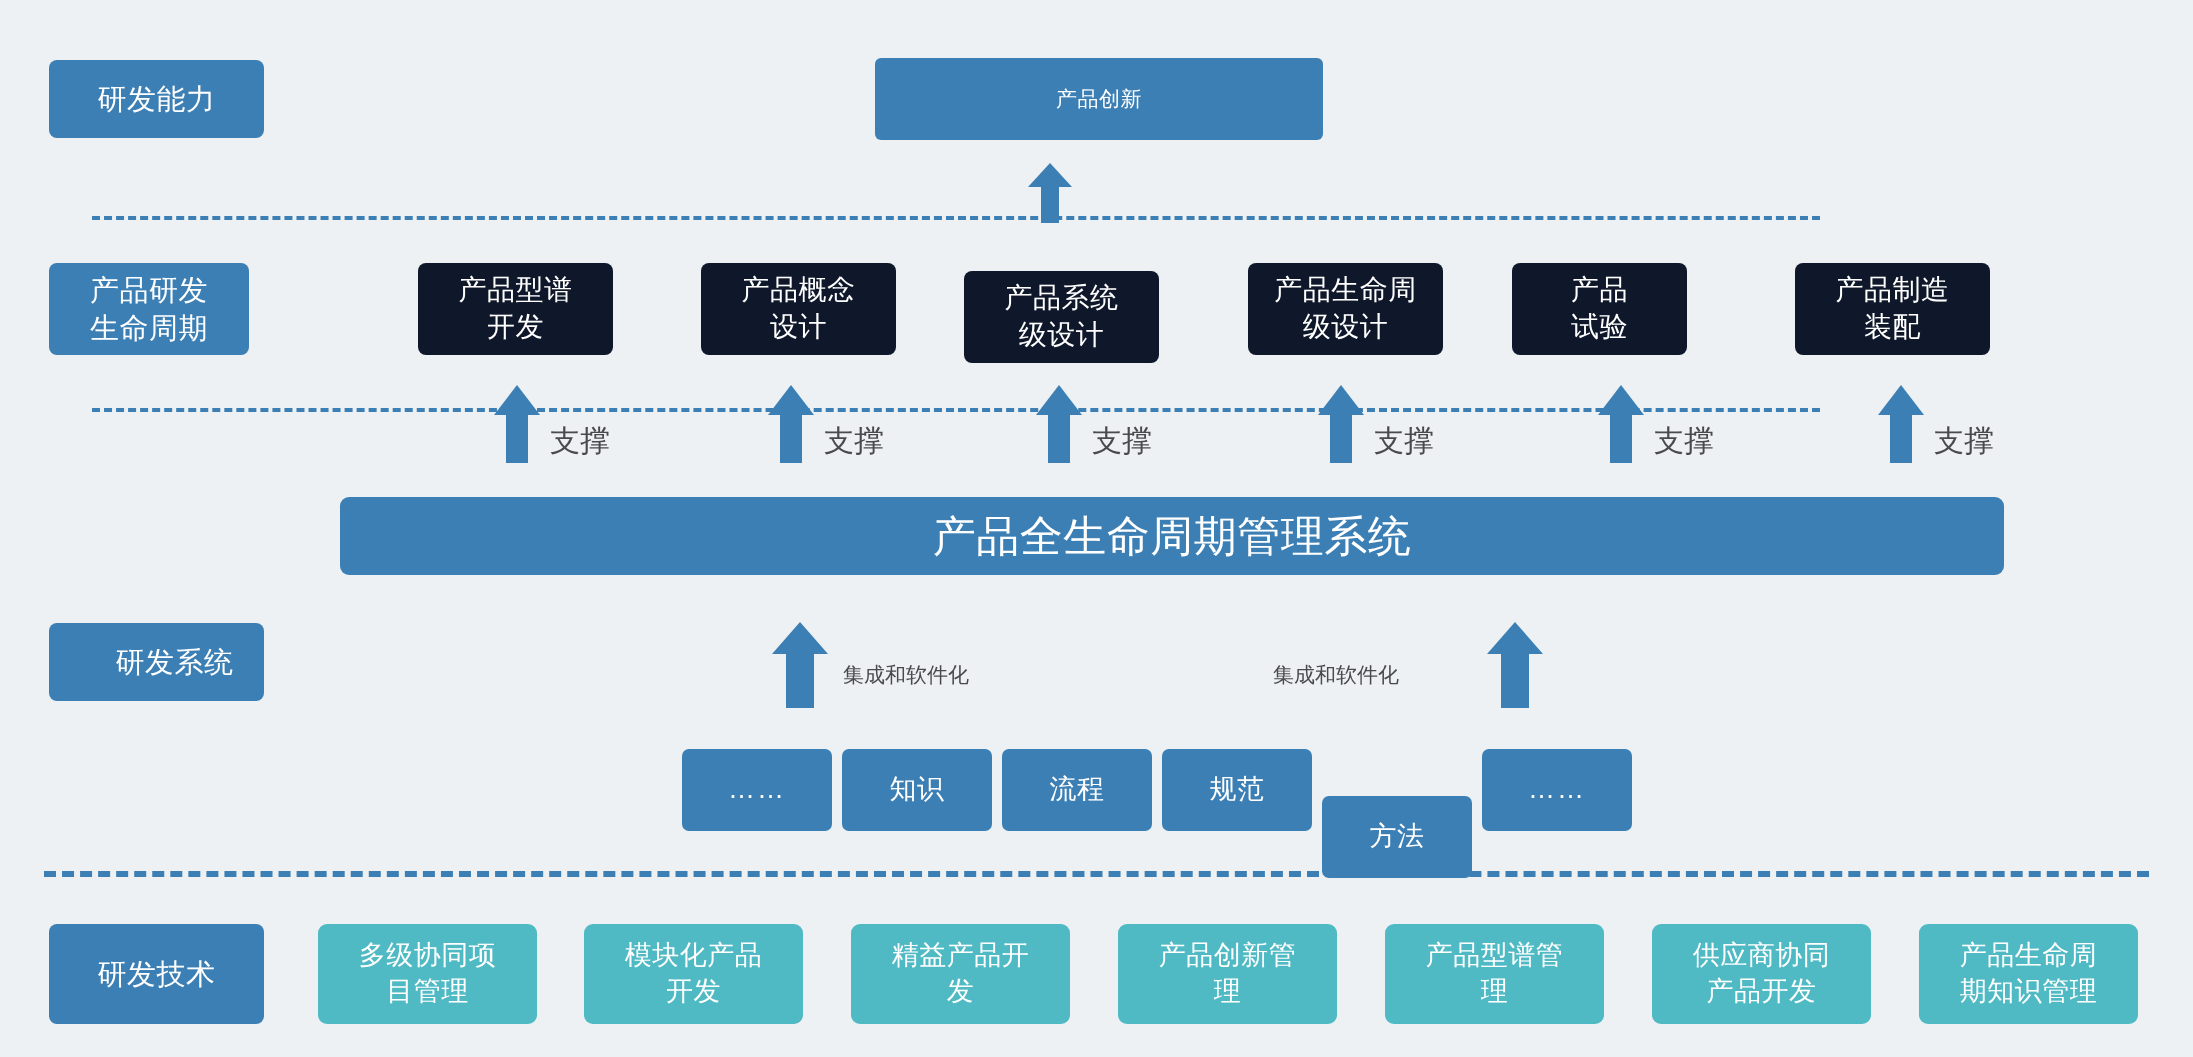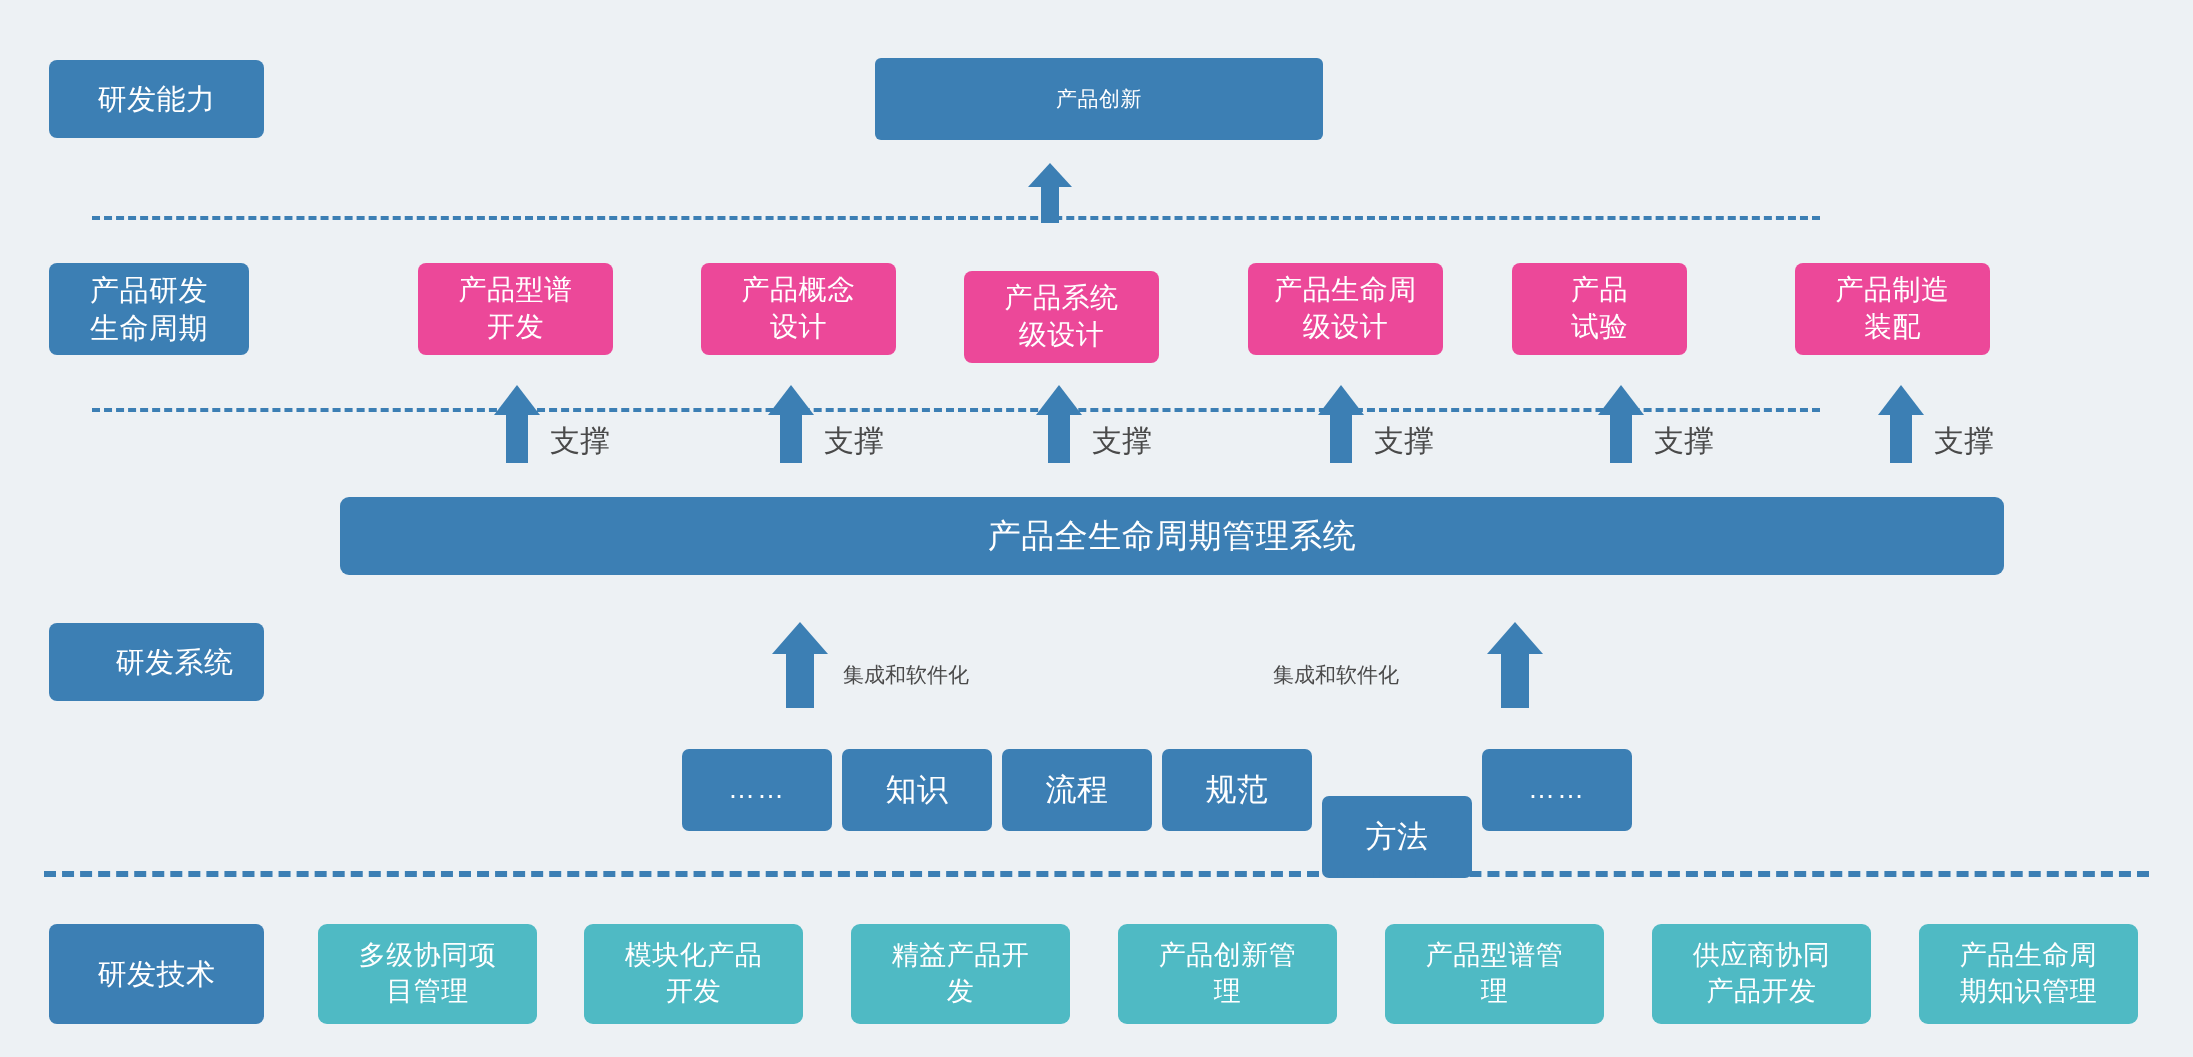--- a/index.html
+++ b/index.html
@@ -29,21 +29,21 @@
     justify-content: center;
     text-align: center;
     color: #ffffff;
     border-radius: 7px;
     line-height: 1.32;
     white-space: pre-line;
     letter-spacing: 0.5px;
     font-weight: 400;
   }
   .blue      { background: #3c7fb4; }
-  .orange    { background: #ec4899; text-align: center; }
+  .orange    { background: #0f172a; text-align: center; }
   .teal      { background: #4fbac4; }
 
   
   .side-label {
     font-size: 29px;
     border-radius: 8px;
   }
 
   
   .header-box {
@@ -52,27 +52,27 @@
   }
 
   
   .stage-box {
     font-size: 28px;
     border-radius: 8px;
   }
 
   
   .plm-bar {
-    font-size: 33px;
+    font-size: 43px;
     border-radius: 9px;
   }
 
   
   .tile-box {
-    font-size: 31px;
+    font-size: 27px;
     border-radius: 7px;
   }
   .tile-box.dots { font-size: 27px; letter-spacing: 2px; }
 
   
   .tech-box {
     font-size: 27px;
     border-radius: 9px;
     padding: 0 8px;
   }

